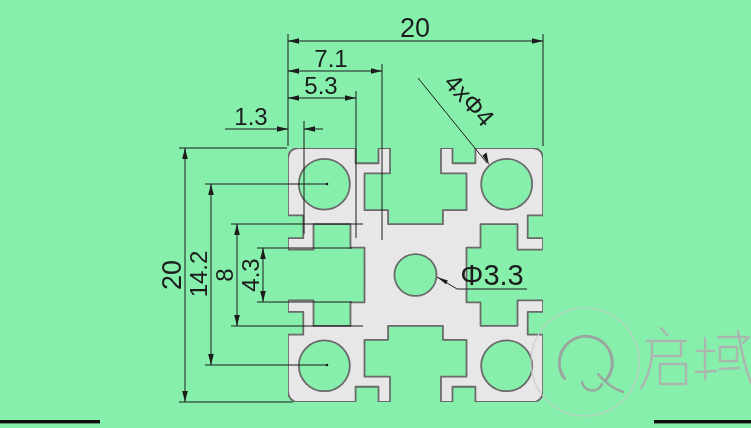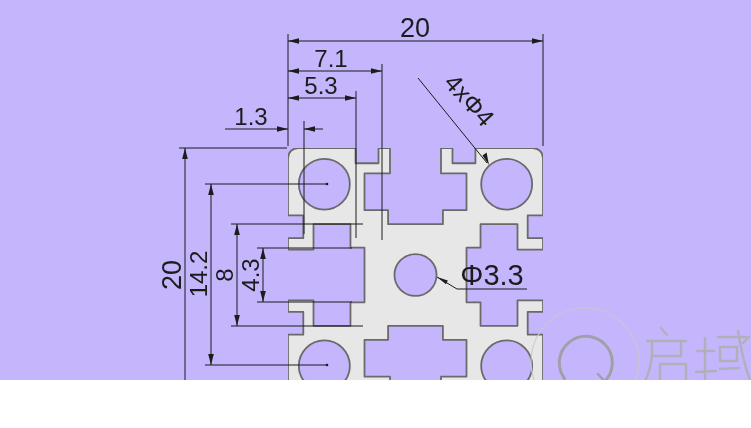--- a/index.html
+++ b/index.html
@@ -1,17 +1,17 @@
 <!DOCTYPE html>
 <html><head>
 <meta charset="utf-8">
 <style>
   html,body{margin:0;padding:0;background:#ffffff;}
   #canvas{
-    position:relative;width:751px;height:380px;background:#c4b5fd;overflow:hidden;
+    position:relative;width:751px;height:428px;background:#86efac;overflow:hidden;
     font-family:"Liberation Sans", sans-serif;
   }
   svg{position:absolute;left:0;top:0;}
   .dimtxt{fill:#1c1c1c;font-family:"Liberation Sans", sans-serif;}
 </style>
 </head>
 <body>
 
 <div id="canvas">
 

